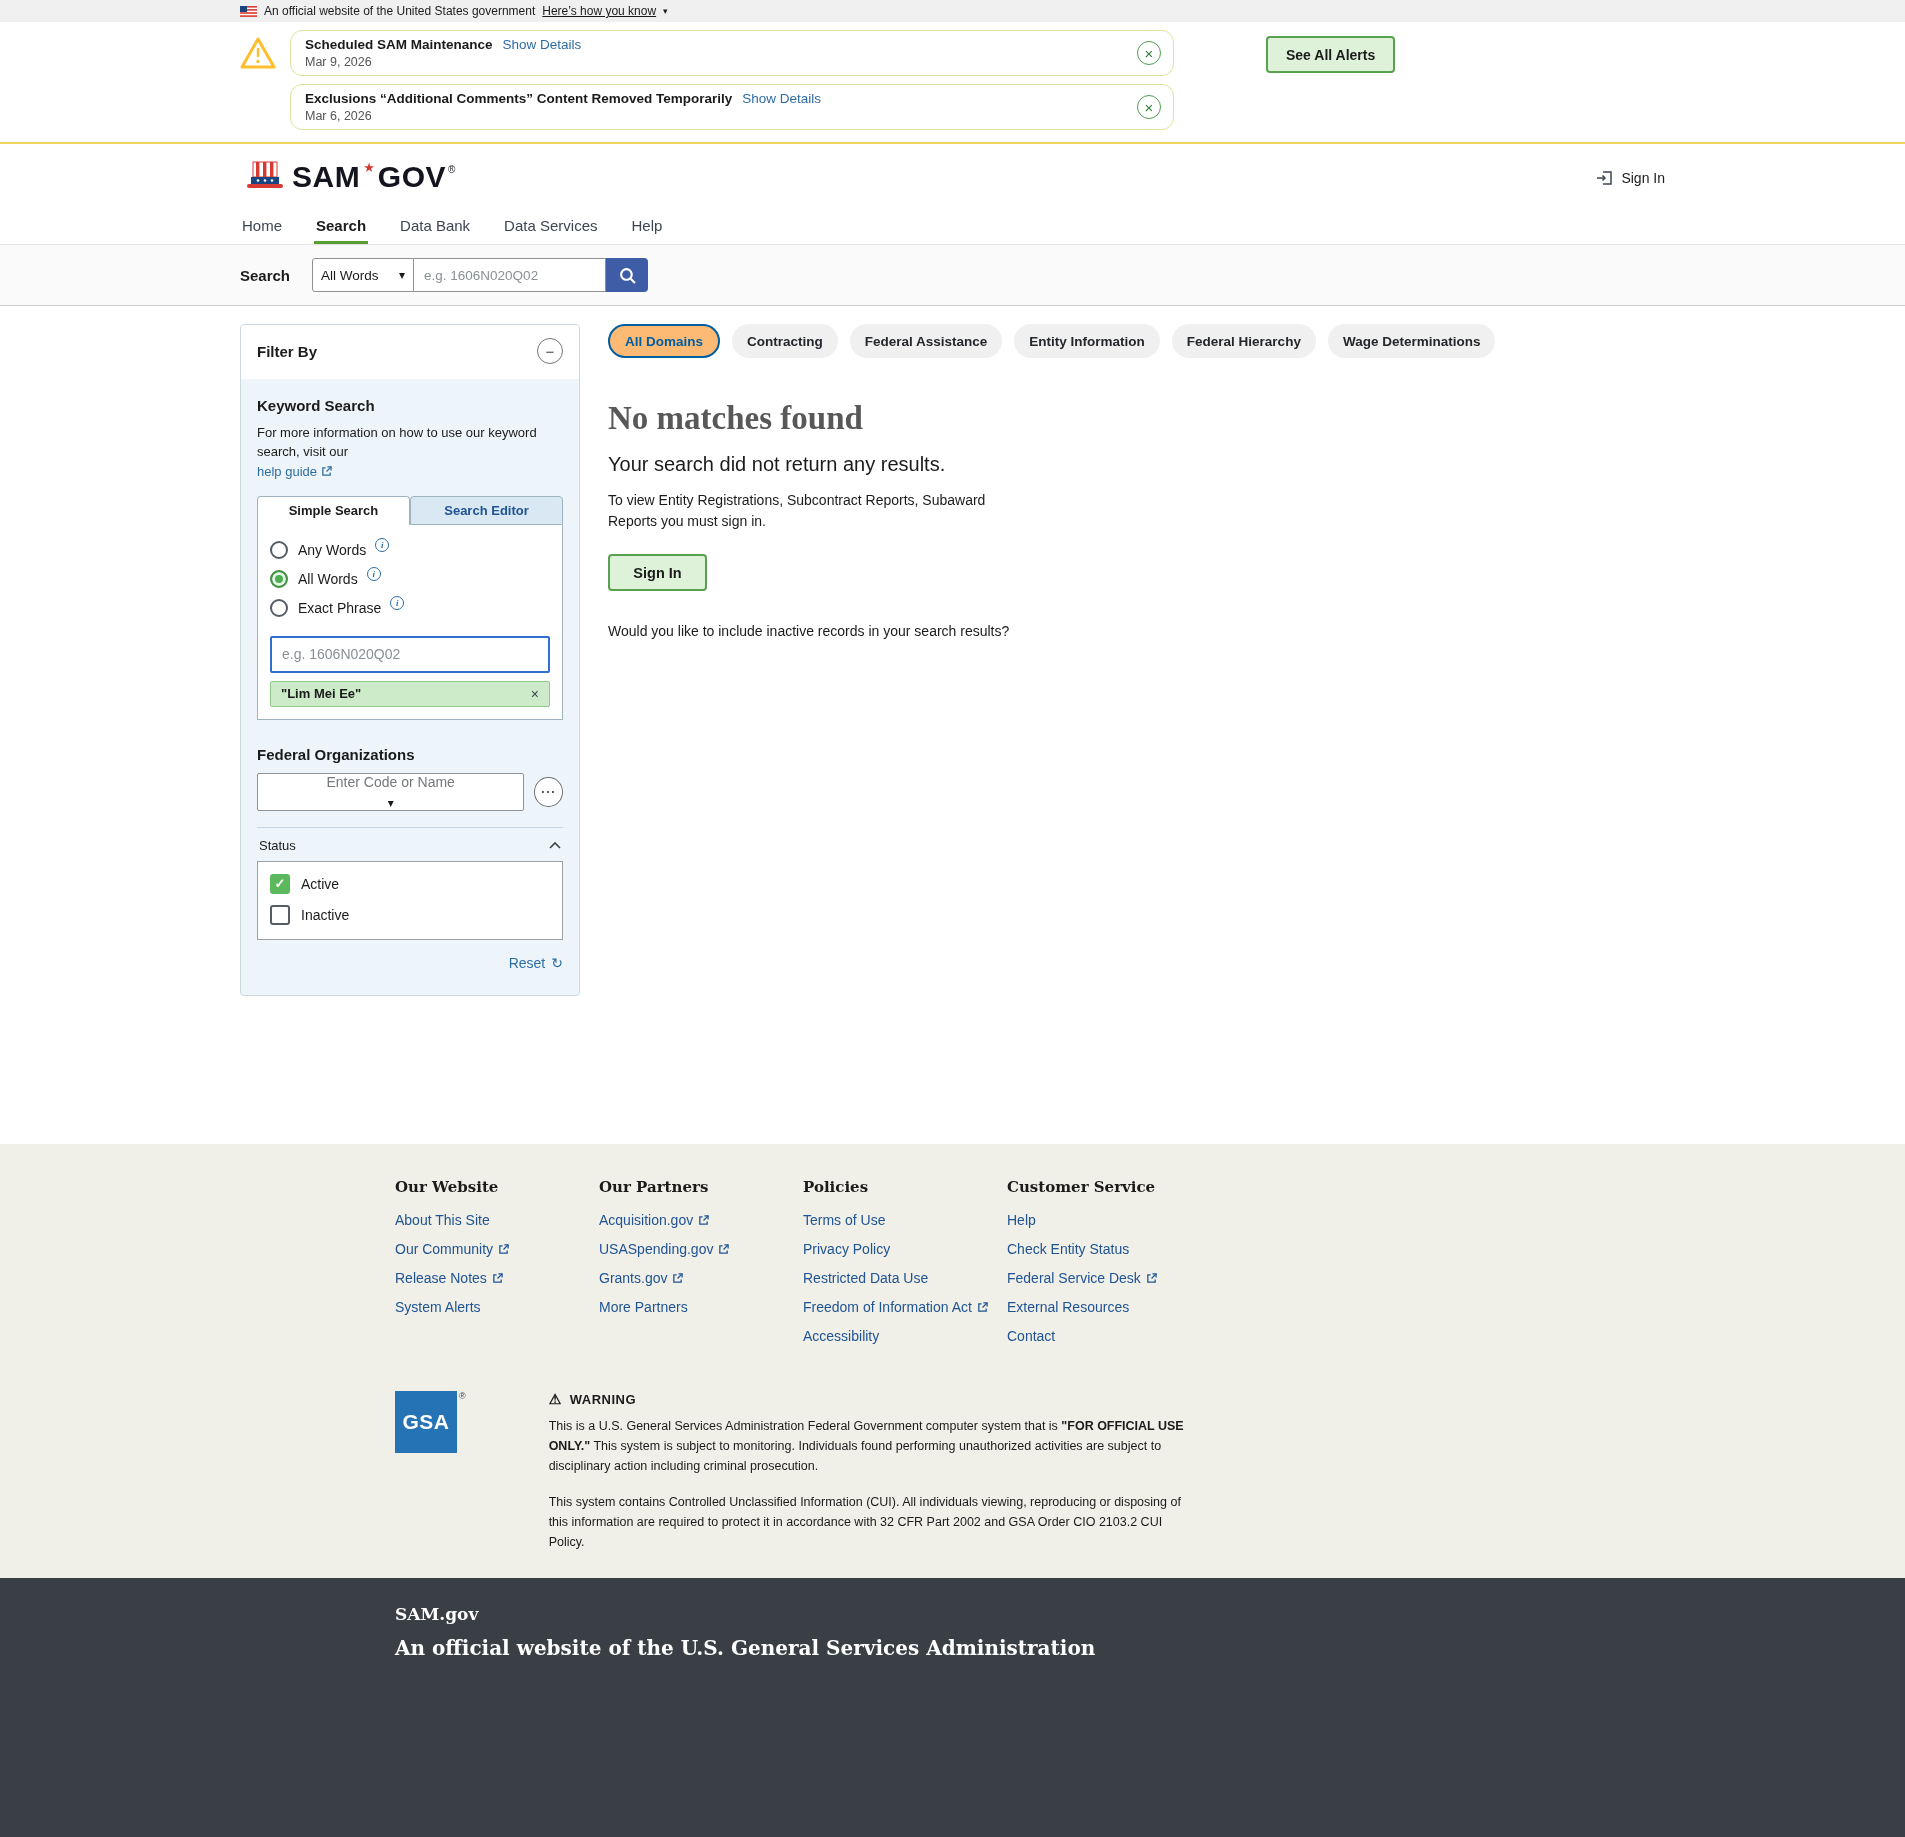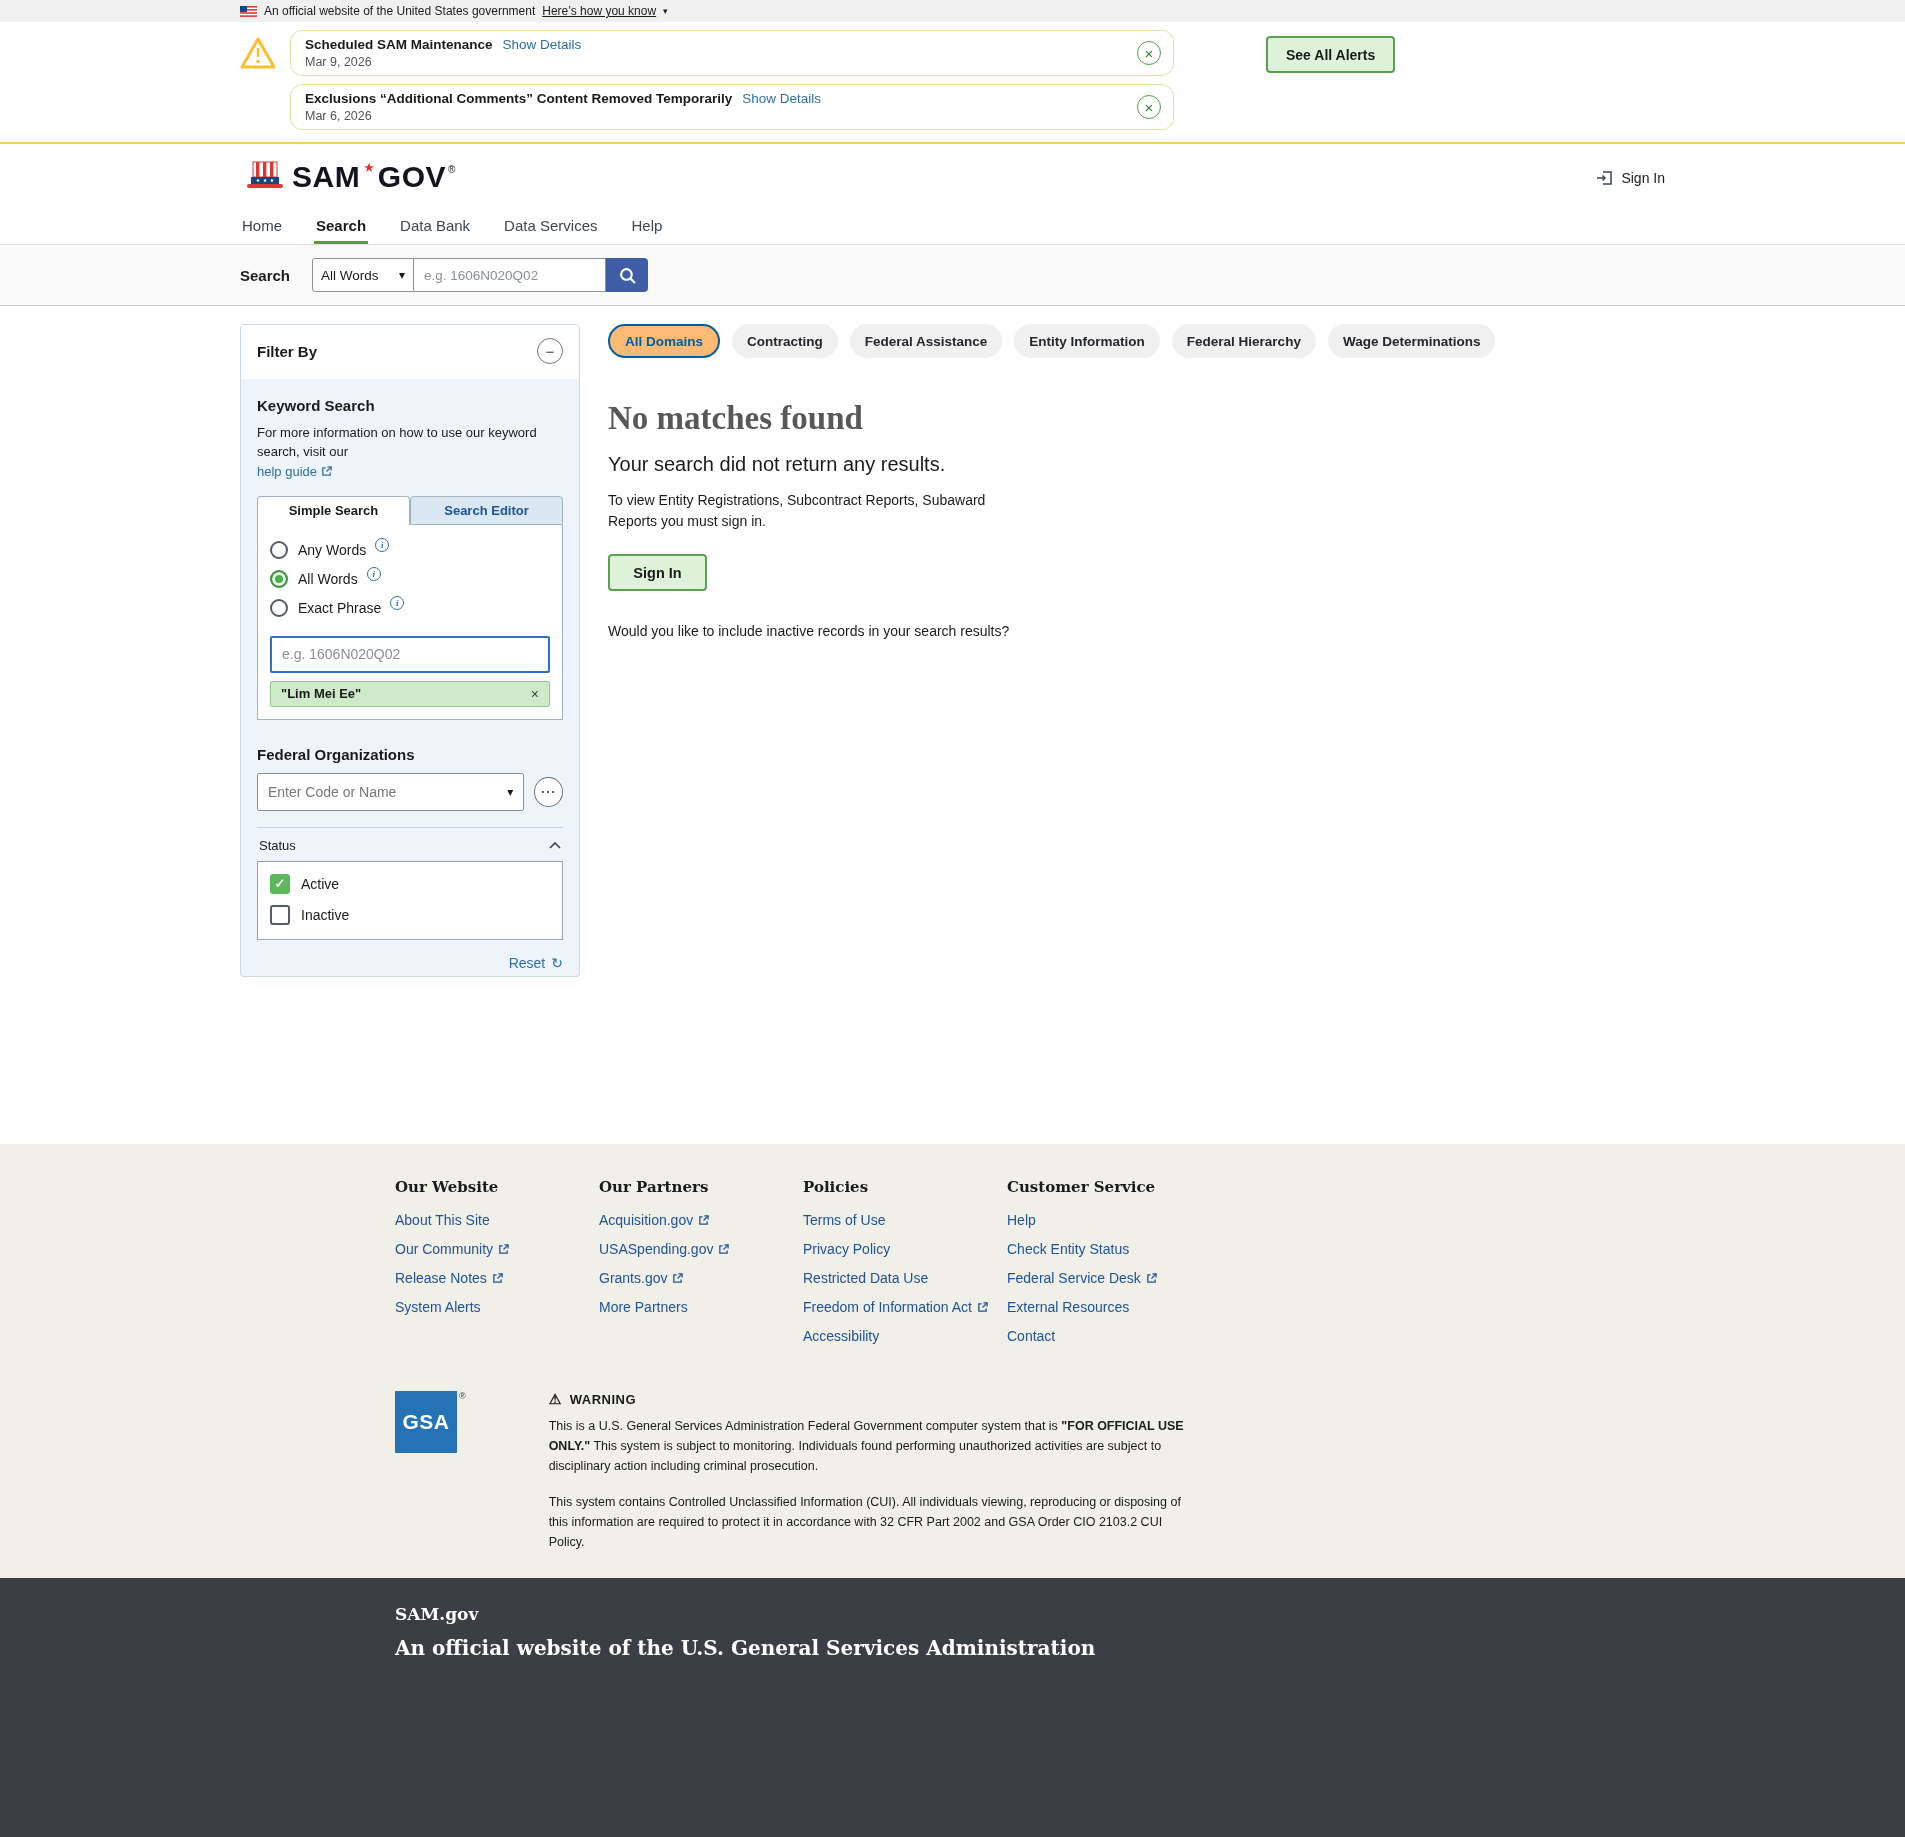--- a/index.html
+++ b/index.html
@@ -91,21 +91,21 @@
     width: 340px; border: 1px solid #ccd9e0; border-radius: 4px;
     background: #edf5fb; overflow: hidden;
   }
   .filter-header { background: #fff; display: flex; justify-content: space-between; align-items: center; padding: 13px 16px 15px; }
   .filter-title { font-size: 15px; font-weight: 600; }
   .collapse-btn {
     width: 26px; height: 26px; border-radius: 50%; border: 1px solid #71767a;
     background: #fff; color: #3d4551; font-size: 15px; line-height: 1;
     display: flex; align-items: center; justify-content: center;
   }
-  .filter-body { padding: 18px 16px 4px; }
+  .filter-body { padding: 18px 16px 23px; }
   .kw-title { font-size: 15px; font-weight: 700; margin-bottom: 10px; }
   .kw-desc { font-size: 13px; line-height: 1.45; }
   .help-link { color: #2e6da4; font-size: 13px; display: inline-flex; align-items: center; gap: 4px; margin-top: 2px; }
   .tabs { display: flex; margin-top: 16px; }
   .tab {
     flex: 1; height: 29px; display: flex; align-items: center; justify-content: center;
     font-size: 13px; font-weight: 700; border: 1px solid #9db4c0; border-radius: 4px 4px 0 0;
   }
   .tab.active { background: #fff; color: #1b1b1b; border-bottom: none; }
   .tab.inactive { background: #d9e8f3; color: #205493; }
@@ -132,21 +132,21 @@
     margin-top: 8px; background: #cdeac9; border: 1px solid #90c98a; border-radius: 2px;
     display: flex; justify-content: space-between; align-items: center;
     padding: 4px 10px; font-size: 13px; font-weight: 700;
   }
   .chip-close { background: none; border: none; font-size: 14px; color: #3d4551; padding: 0; }
   .fedorg-title { font-size: 15px; font-weight: 700; margin: 26px 0 10px; }
   .fedorg-row { display: flex; align-items: center; gap: 10px; }
   .fake-select2 {
     width: 280px; height: 38px; background: #fff; border: 1px solid #8d9297; border-radius: 2px;
     display: flex; align-items: center; justify-content: space-between;
-    padding: 0 10px; font-size: 14px; color: #75797c;
+    padding: 0 10px; font-size: 14px; color: #75797c; flex-direction: column;
   }
   .fake-select2 .caret, .fake-select .caret { color: #1b1b1b; font-size: 12px; }
   .ellipsis-btn {
     width: 30px; height: 30px; border-radius: 50%; border: 1px solid #6a7076;
     background: #fff; color: #3d4551; font-weight: 700; font-size: 12px; letter-spacing: 1px;
     display: flex; align-items: center; justify-content: center;
   }
   .status-section { margin-top: 16px; border-top: 1px solid #c3d6e2; padding-top: 8px; }
   .status-header { display: flex; justify-content: space-between; align-items: center; padding: 2px 2px 8px; font-size: 13px; }
   .status-box { background: #fff; border: 1px solid #9aa2a8; padding: 12px; }

